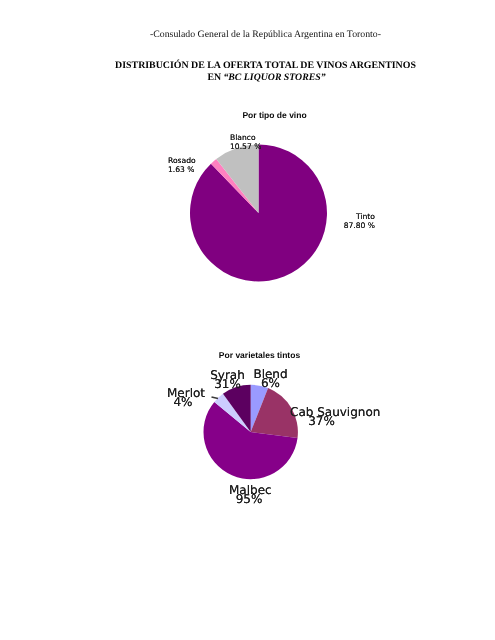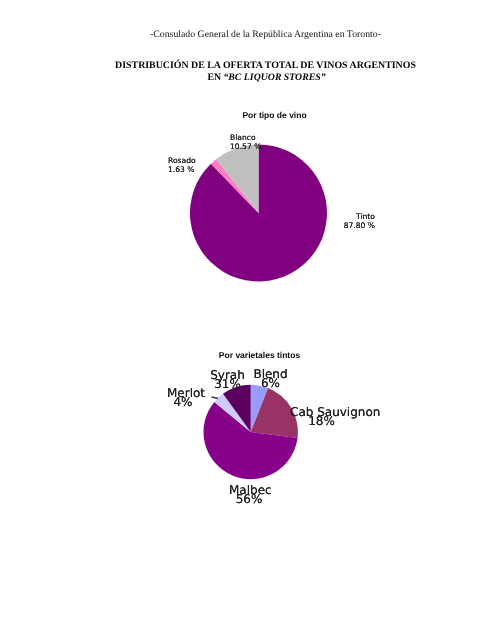--- a/index.html
+++ b/index.html
@@ -71,20 +71,20 @@
   <div class="plabel c2" style="left:250px;top:370px;text-align:center;width:41px;">
     <div>Blend</div>
     <div>6%</div>
   </div>
   <div class="plabel c2" style="left:167px;top:389px;text-align:center;width:32px;">
     <div>Merlot</div>
     <div>4%</div>
   </div>
   <div class="plabel c2" style="left:290px;top:408px;text-align:center;width:63px;">
     <div>Cab Sauvignon</div>
-    <div>18%</div>
+    <div>37%</div>
   </div>
   <div class="plabel c2" style="left:229px;top:486px;text-align:center;width:40px;">
     <div>Malbec</div>
-    <div>56%</div>
+    <div>95%</div>
   </div>
   </div>
 </div>
 
 </body></html>

